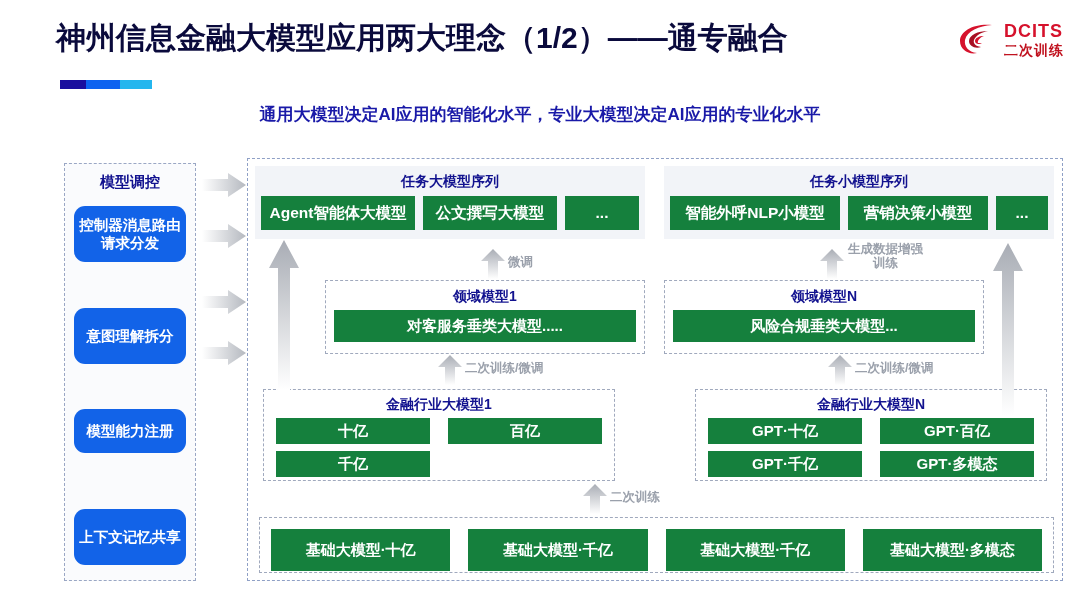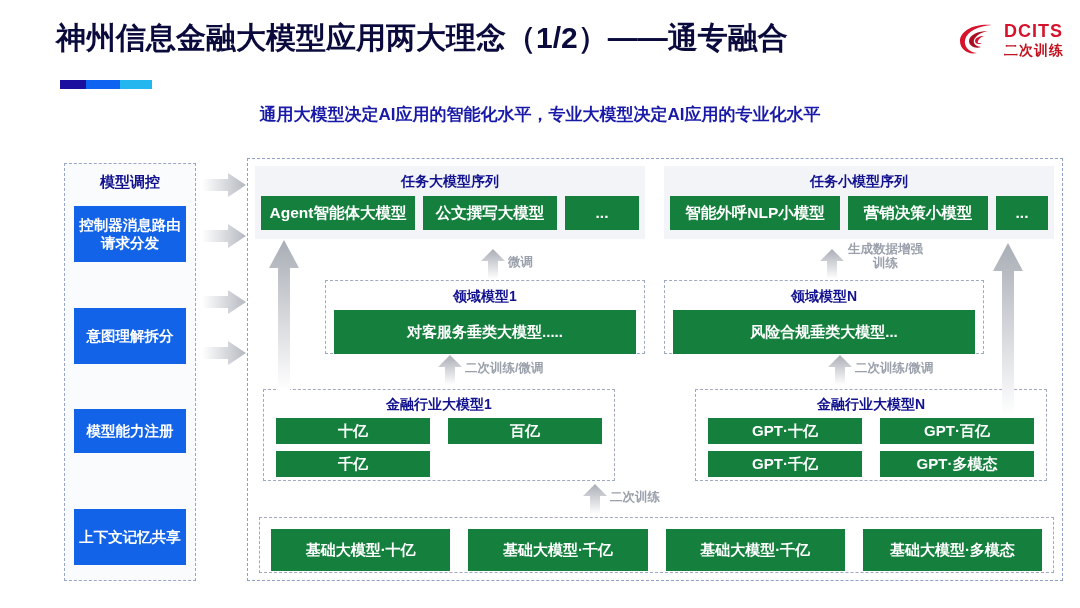--- a/index.html
+++ b/index.html
@@ -44,21 +44,21 @@
   }
   .left-col-title{
     text-align:center;font-size:15px;font-weight:bold;color:#12128f;
     margin-top:9px;
   }
   .lc-box{
     position:absolute;left:9px;width:112px;
     background:#1263e8;color:#fff;
     font-size:14.5px;font-weight:bold;
     display:flex;align-items:center;justify-content:center;text-align:center;
-    line-height:1.25;box-sizing:border-box;padding:2px 4px;
+    line-height:1.25;box-sizing:border-box;padding:2px 4px;border-radius:11px;
   }
   .lc0{top:42px;height:56px;}
   .lc1{top:144px;height:56px;}
   .lc2{top:245px;height:44px;}
   .lc3{top:345px;height:56px;}
   
   .side-arrow{position:absolute;width:44px;height:24px;}
   .sa0{left:202px;top:173px;}
   .sa1{left:202px;top:224px;}
   .sa2{left:202px;top:290px;}
@@ -89,21 +89,21 @@
   .chip-w-a{flex:0 0 154px;}
   .chip-w-b{flex:0 0 134px;}
   .chip-w-c{flex:1;}
   .chip-w-d{flex:0 0 170px;}
   .chip-w-e{flex:0 0 140px;}
   
   .row2{position:absolute;top:280px;height:74px;}
   .r2-left{left:325px;width:320px;}
   .r2-right{left:664px;width:320px;}
   .row2 .grp-head{padding-top:7px;}
-  .r2-chip{position:absolute;left:8px;right:8px;top:29px;height:44px;font-size:15px;}
+  .r2-chip{position:absolute;left:8px;right:8px;top:29px;height:32px;font-size:15px;}
   
   .row3{position:absolute;top:389px;height:92px;}
   .r3-left{left:263px;width:352px;}
   .r3-right{left:695px;width:352px;}
   .row3 .grp-head{padding-top:6px;}
   .r3-grid{
     position:absolute;left:12px;right:12px;top:28px;
     display:grid;grid-template-columns:1fr 1fr;grid-template-rows:26px 26px;
     gap:7px 18px;
   }

